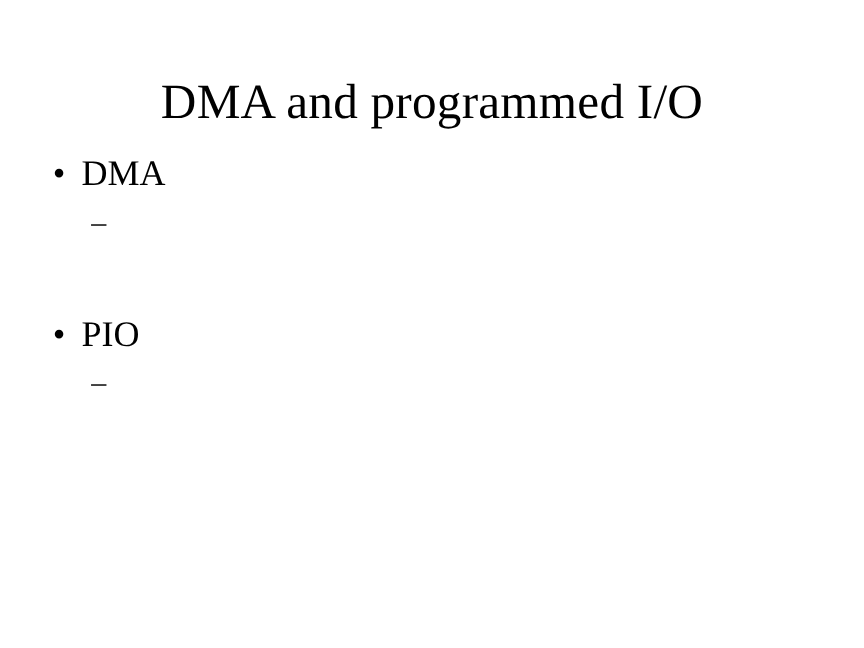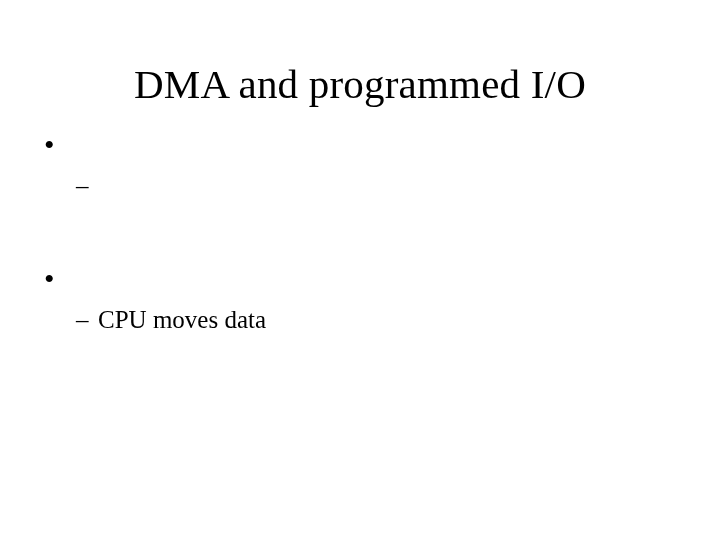--- a/index.html
+++ b/index.html
@@ -92,34 +92,35 @@
 
 <div class="slide">
 
   <h1 class="slide-title">DMA and programmed I/O</h1>
 
   <div class="body-area">
 
     <div class="bullet-group">
       <div class="level1">
         <span class="marker">•</span>
+        <span class="text">DMA</span>
       </div>
       <div class="spacer-sm"></div>
       <div class="level2">
         <span class="marker">–</span>
       </div>
     </div>
 
     <div class="group-gap"></div>
 
     <div class="bullet-group">
       <div class="level1">
         <span class="marker">•</span>
+        <span class="text">PIO</span>
       </div>
       <div class="spacer-sm"></div>
       <div class="level2">
         <span class="marker">–</span>
-        <span class="text">CPU moves data</span>
       </div>
     </div>
 
   </div>
 </div>
 
 </body></html>

